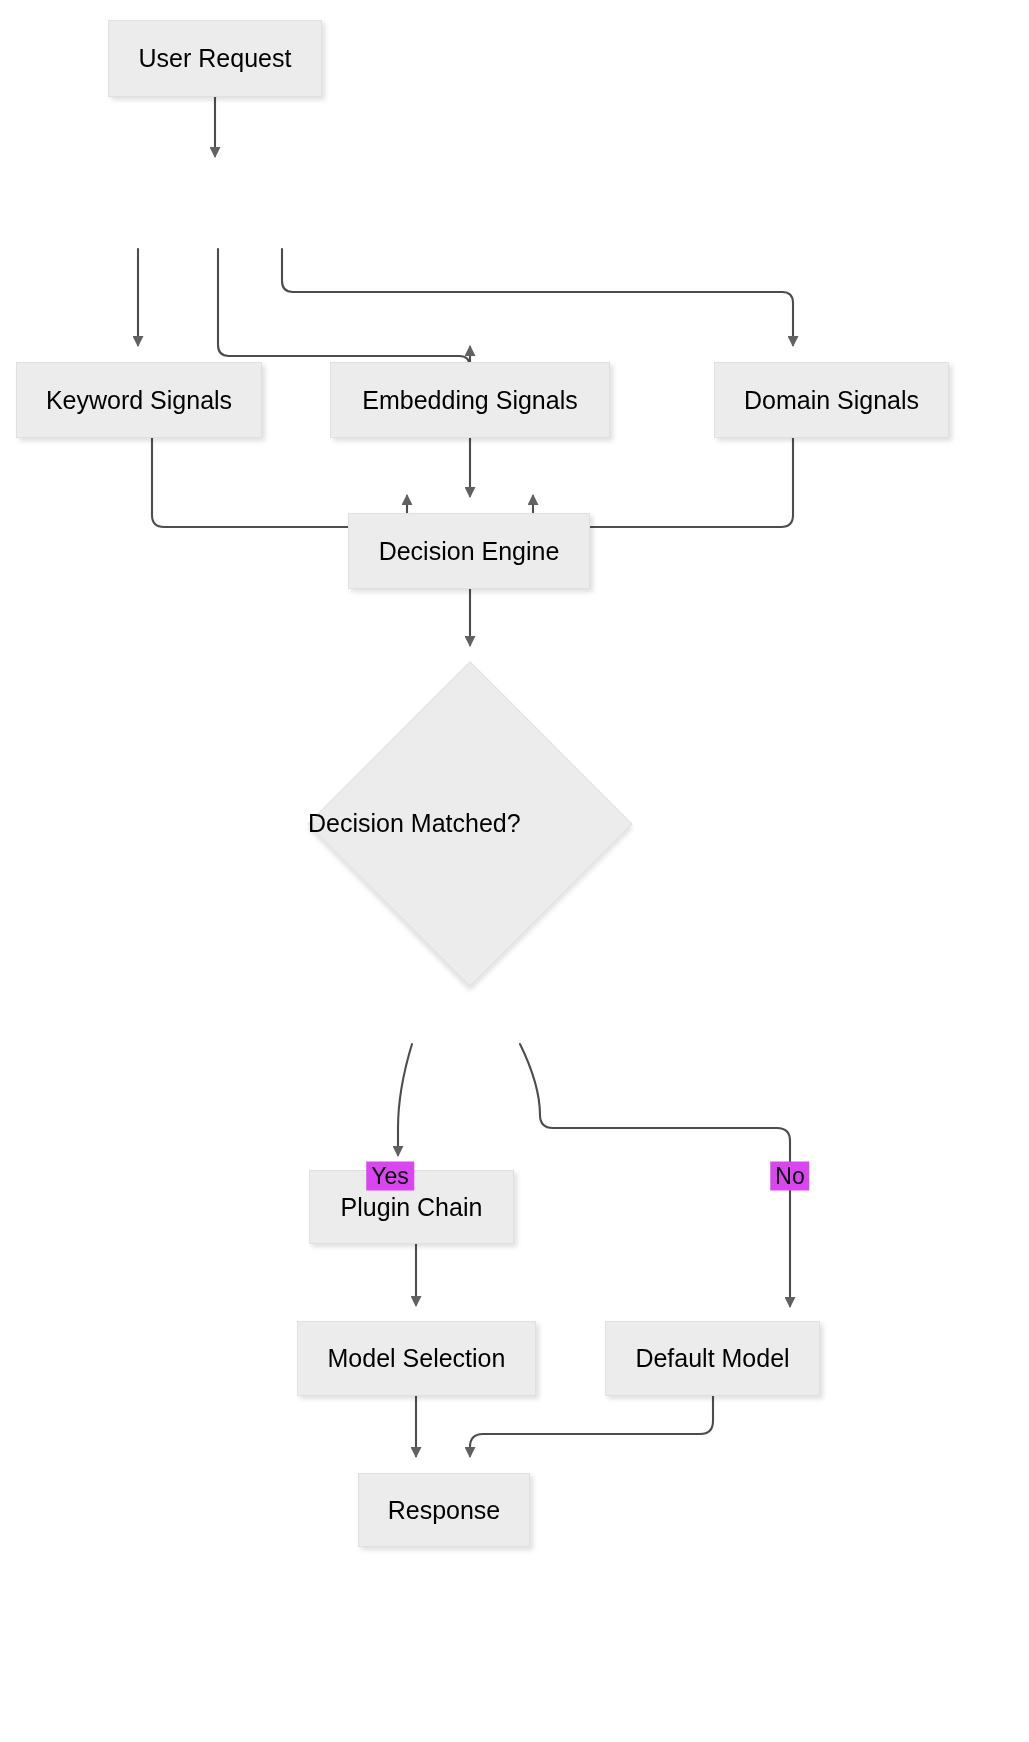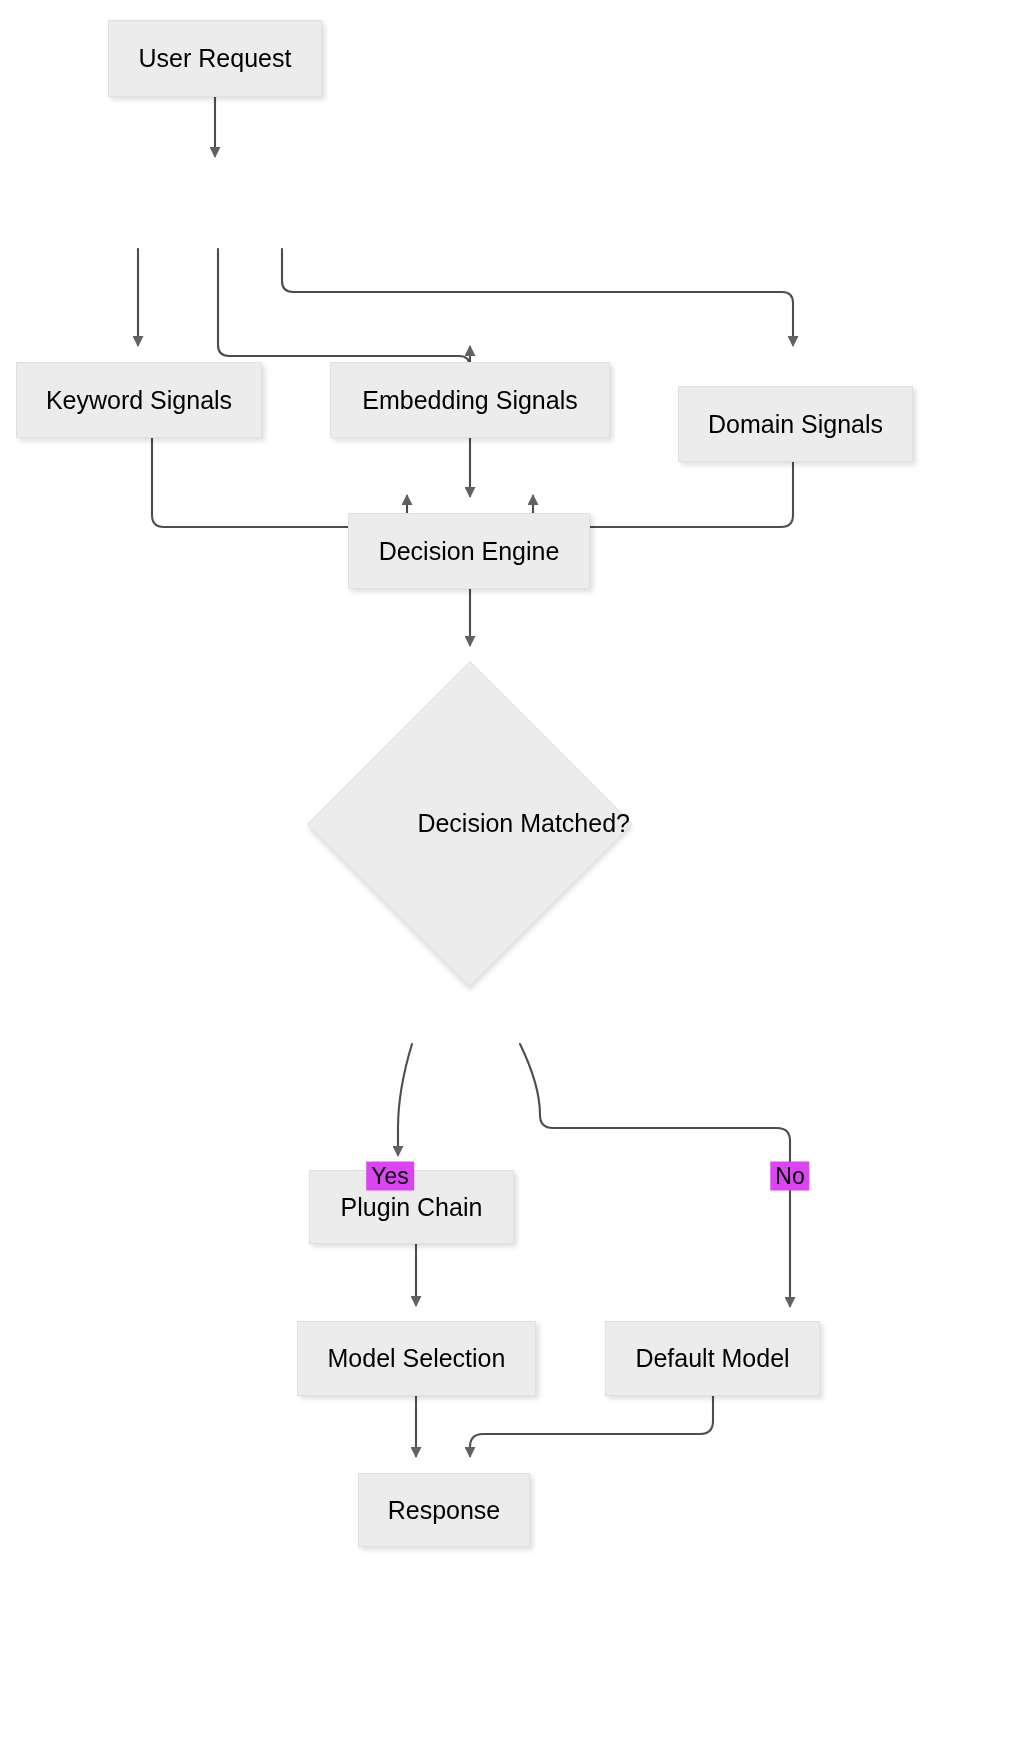--- a/index.html
+++ b/index.html
@@ -44,21 +44,21 @@
     z-index: 3;
   }
   .node-label {
     display: block;
   }
   .decision-wrap {
     position: absolute;
     z-index: 2;
     display: flex;
     align-items: center;
-    justify-content: flex-end;
+    justify-content: flex-start;
   }
   .decision-shape {
     position: absolute;
     left: 50%;
     top: 50%;
     width: 228px;
     height: 228px;
     margin-left: -114px;
     margin-top: -114px;
     background: #ececec;
@@ -131,21 +131,21 @@
 
 
   <div class="node" style="left:16px; top:362px; width:246px; height:76px;">
     <span class="node-label">Keyword Signals</span>
   </div>
 
   <div class="node" style="left:330px; top:362px; width:280px; height:76px;">
     <span class="node-label">Embedding Signals</span>
   </div>
 
-  <div class="node" style="left:678px; top:362px; width:235px; height:76px;margin-top:24px;">
+  <div class="node" style="left:714px; top:362px; width:235px; height:76px;">
     <span class="node-label">Domain Signals</span>
   </div>
 
   <div class="node" style="left:348px; top:513px; width:242px; height:76px;">
     <span class="node-label">Decision Engine</span>
   </div>
 
   <div class="decision-wrap" style="left:308px; top:662px; width:322px; height:322px;">
     <div class="decision-shape"></div>
     <span class="decision-text">Decision Matched?</span>

